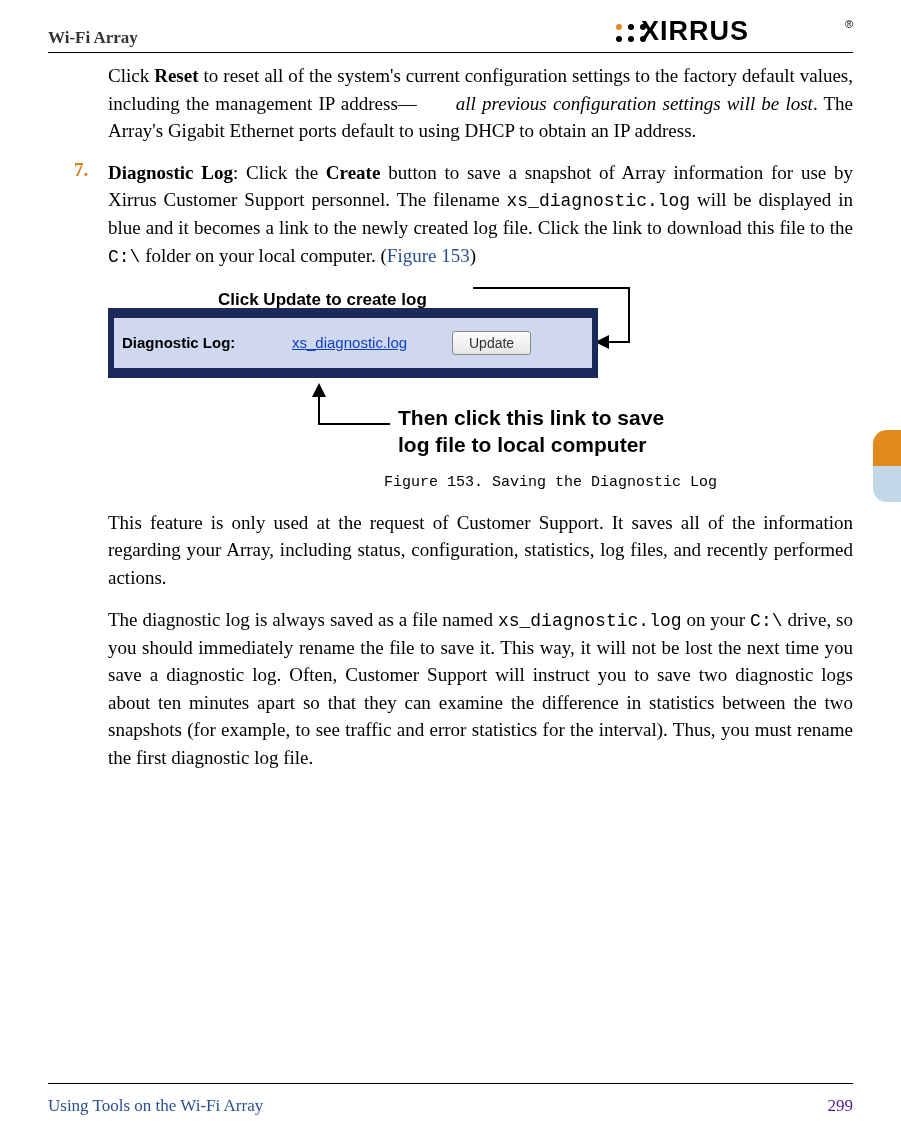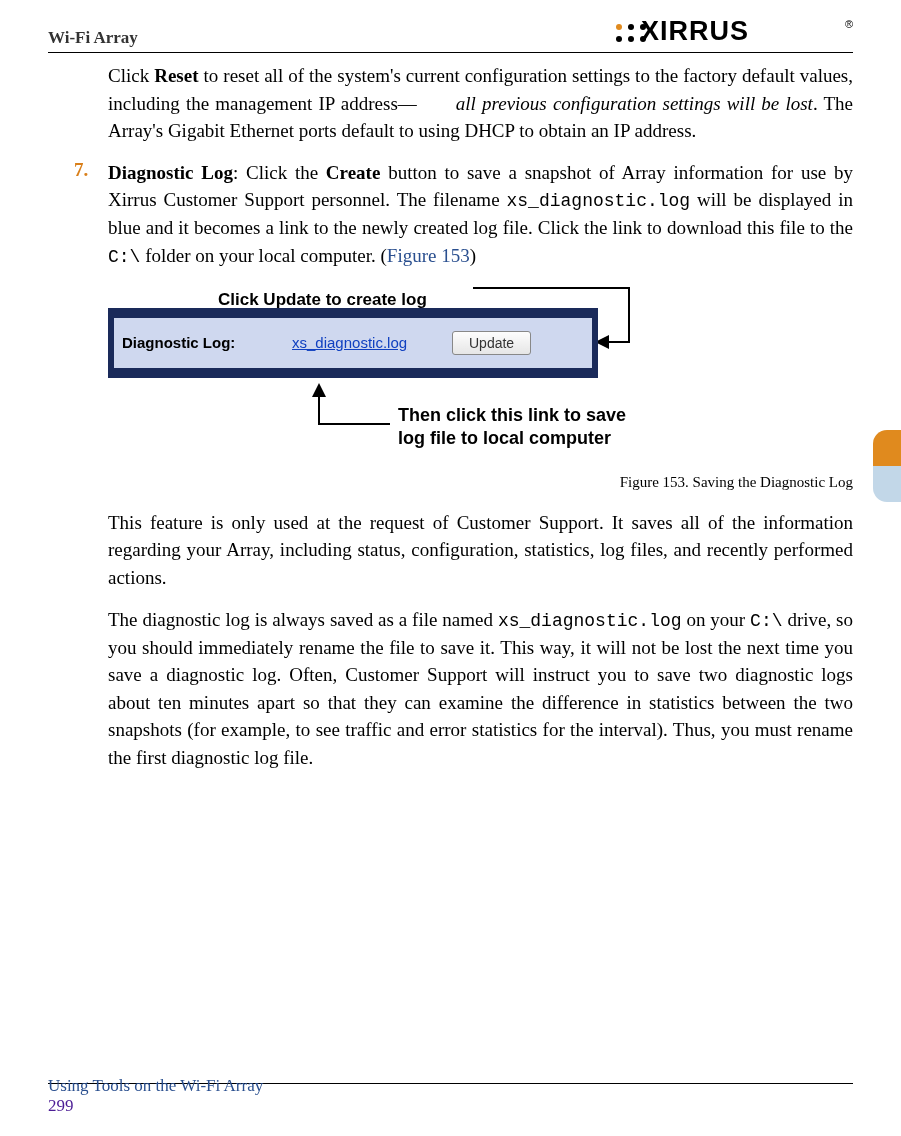--- a/index.html
+++ b/index.html
@@ -230,29 +230,30 @@
     top: 145px;
     width: 72px;
     border-top: 2px solid #000;
   }
   .ann2 {
     position: absolute;
     left: 290px;
     top: 126px;
     font-family: Arial, Helvetica, sans-serif;
     font-weight: bold;
-    font-size: 18px;
+    font-size: 21px;
     line-height: 1.3;
   }
   .caption {
-    text-align: right;
+    text-align: center;
     margin-left: 200px;
     font-size: 15px;
     margin-top: -16px;
     margin-bottom: 18px;
+    font-family: Liberation Mono, monospace;
   }
   .side-tab {
     position: absolute;
     right: 0;
     top: 430px;
     width: 28px;
     height: 72px;
     border-radius: 14px 0 0 14px;
     overflow: hidden;
   }
@@ -273,21 +274,20 @@
   }
   .footer {
     position: absolute;
     left: 48px;
     right: 48px;
     bottom: 20px;
     display: flex;
     justify-content: space-between;
     font-size: 17px;
     color: #2a4f8f;
-    flex-direction: column;
   }
   .footer .pagenum {
     color: #4c1d95;
   }
 </style>
 </head>
 <body>
 
 <div class="page">
 

